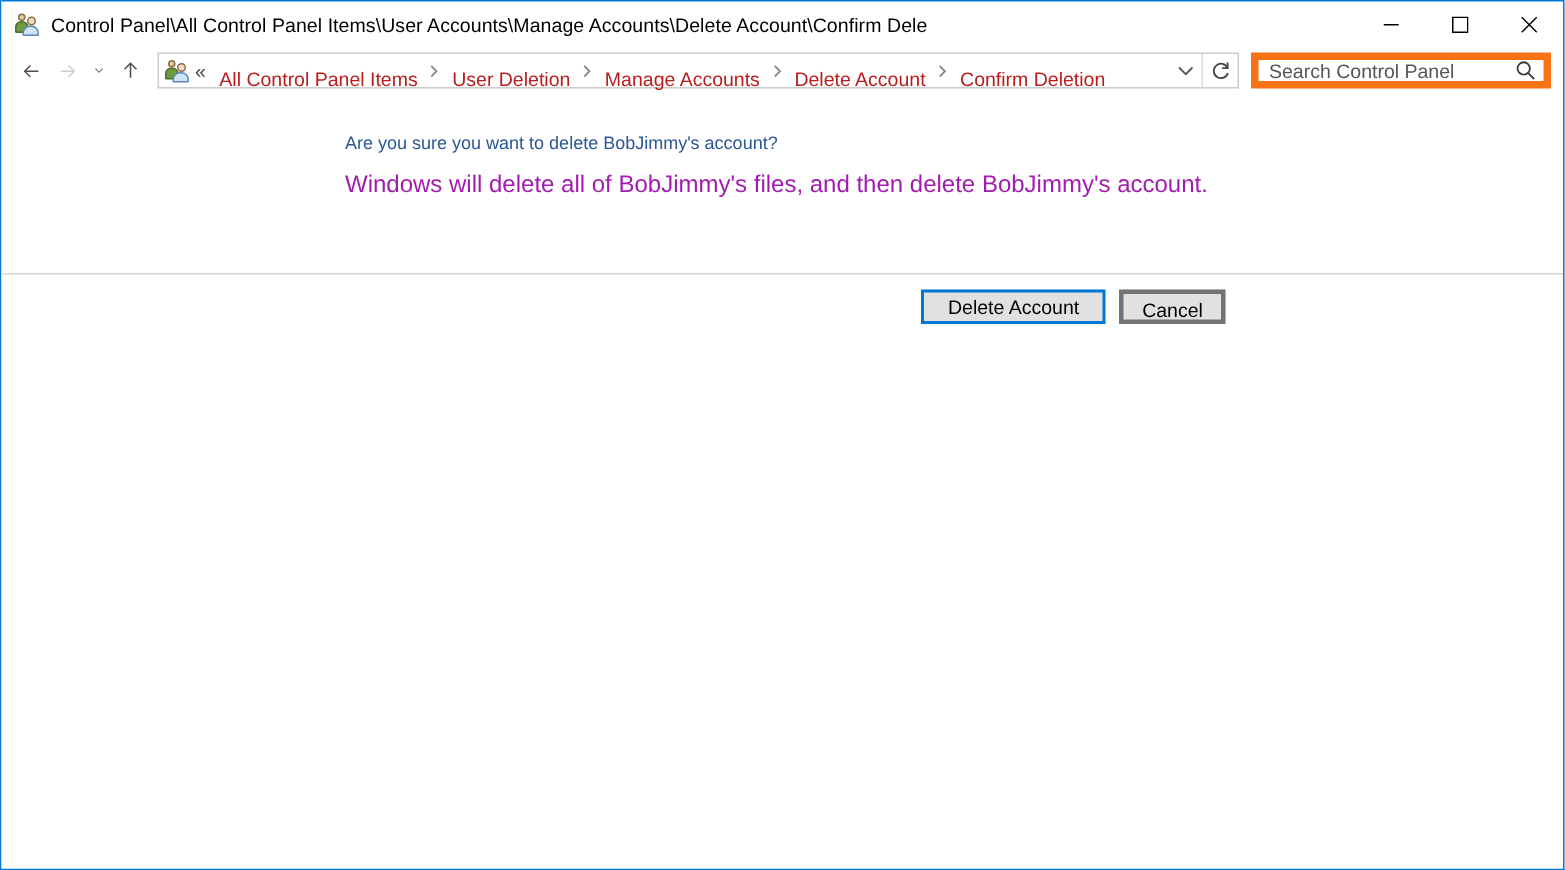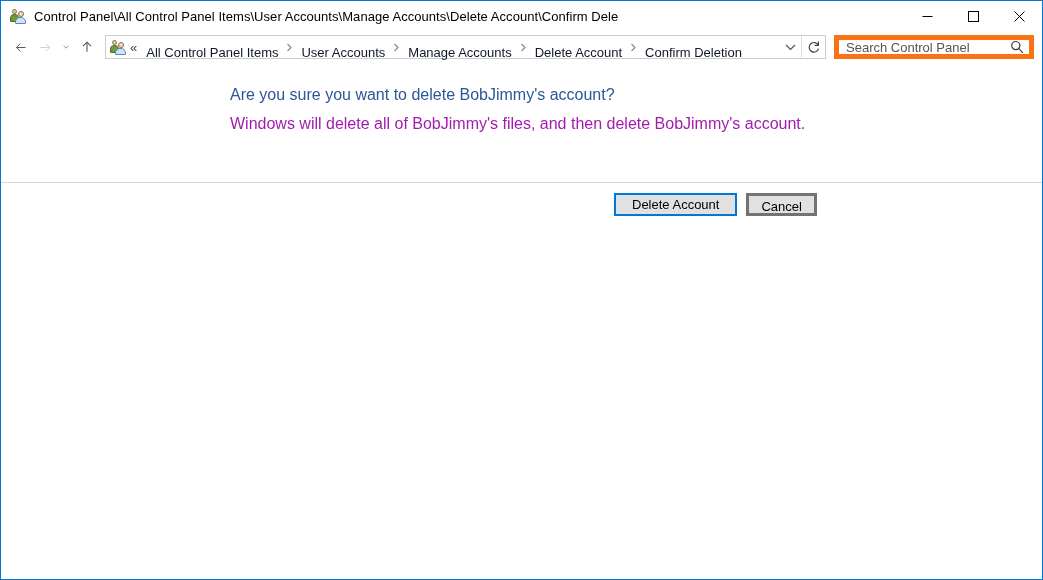--- a/index.html
+++ b/index.html
@@ -170,21 +170,21 @@
   }
   .crumb-overflow {
     font-size: 13px;
     color: #444444;
     padding: 0 4px 0 0;
     flex: none;
     cursor: default;
   }
   .crumb {
     font-size: 13px;
-    color: #0f172a;
+    color: #b91c1c;
     padding: 0 5px;
     white-space: nowrap;
     flex: none;
     cursor: default;
     line-height: 22px;
     margin-top: 12px;
   }
   .crumb-sep {
     flex: none;
     width: 13px;
@@ -239,21 +239,21 @@
     position: relative;
     background: #ffffff;
     overflow: hidden;
   }
   .panel-top {
     padding: 22px 0 0 0;
     height: 119px;
   }
   .heading {
     margin: 0 0 0 229px;
-    font-size: 16px;
+    font-size: 12px;
     font-weight: normal;
     color: #2b5797;
     line-height: 20px;
   }
   .subtext {
     margin: 10px 0 0 229px;
     font-size: 16px;
     color: #a21caf;
     line-height: 17px;
   }
@@ -369,21 +369,21 @@
 
       <span class="crumb-overflow">«</span>
 
       <span class="crumb">All Control Panel Items</span>
       <span class="crumb-sep">
         <svg width="7" height="9" viewBox="0 0 7 9">
           <path d="M1.5 1 L5 4.5 L1.5 8" fill="none" stroke="#8b8b8b" stroke-width="1.2"></path>
         </svg>
       </span>
 
-      <span class="crumb">User Accounts</span>
+      <span class="crumb">User Deletion</span>
       <span class="crumb-sep">
         <svg width="7" height="9" viewBox="0 0 7 9">
           <path d="M1.5 1 L5 4.5 L1.5 8" fill="none" stroke="#8b8b8b" stroke-width="1.2"></path>
         </svg>
       </span>
 
       <span class="crumb">Manage Accounts</span>
       <span class="crumb-sep">
         <svg width="7" height="9" viewBox="0 0 7 9">
           <path d="M1.5 1 L5 4.5 L1.5 8" fill="none" stroke="#8b8b8b" stroke-width="1.2"></path>

